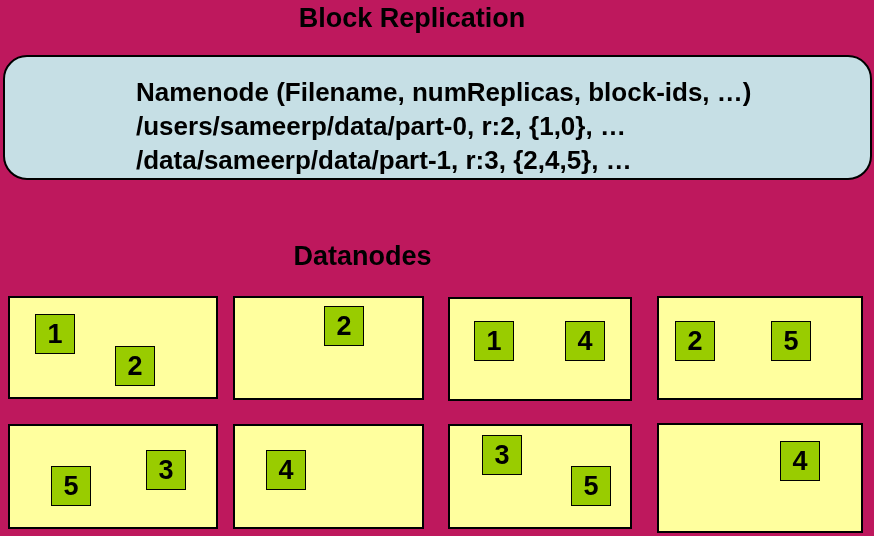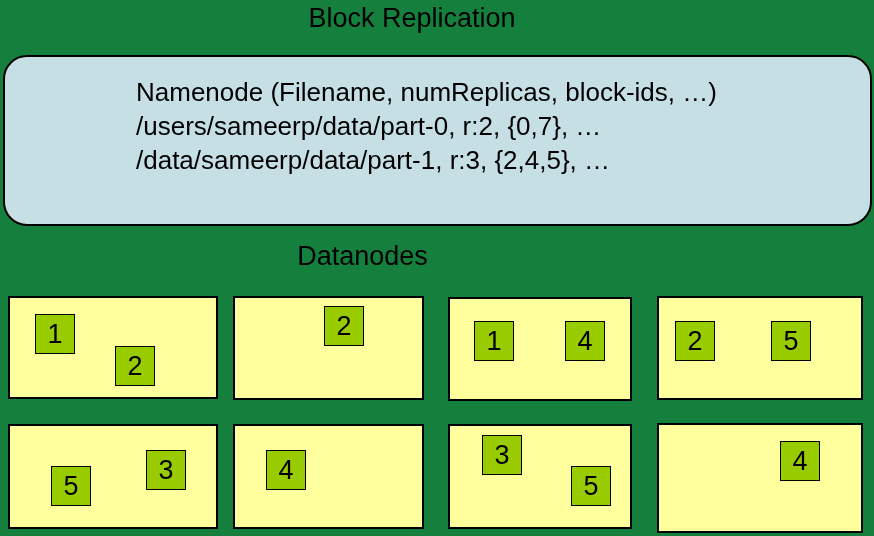--- a/index.html
+++ b/index.html
@@ -5,40 +5,41 @@
   html, body {
     margin: 0;
     padding: 0;
     background: #ffffff;
     font-family: "Liberation Sans", sans-serif;
   }
   .canvas {
     position: relative;
     width: 874px;
     height: 536px;
-    background: #15803d;
+    background: #be185d;
     overflow: hidden;
     color: #000;
+    font-weight: bold;
   }
   .title {
     position: absolute;
     top: 3px;
     left: 0;
     width: 824px;
     text-align: center;
     font-size: 27px;
     line-height: 31px;
     white-space: nowrap;
   }
   .namenode {
     position: absolute;
     left: 3px;
     top: 55px;
     width: 869px;
-    height: 171px;
+    height: 125px;
     box-sizing: border-box;
     background: var(--namenode-fill, #c6dfe5);
     border: 2px solid var(--border-color, #000);
     border-radius: 24px;
   }
   .nn-lines {
     position: absolute;
     left: 131px;
     top: 18px;
     font-size: 26px;
@@ -78,21 +79,21 @@
 </head>
 <body>
 
 <div class="canvas">
 
   <div class="title">Block Replication</div>
 
   <div class="namenode">
     <div class="nn-lines">
       <div>Namenode (Filename, numReplicas, block-ids, …)</div>
-      <div>/users/sameerp/data/part-0, r:2, {0,7}, …</div>
+      <div>/users/sameerp/data/part-0, r:2, {1,0}, …</div>
       <div>/data/sameerp/data/part-1, r:3, {2,4,5}, …</div>
     </div>
   </div>
 
   <div class="subtitle">Datanodes</div>
 
   <div id="datanodes-container">
       <div class="datanode" style="left: 8px; top: 296px; width: 210px; height: 103px;">
         <div class="block" style="left: 25px; top: 16px;">1</div>
         <div class="block" style="left: 105px; top: 48px;">2</div>

